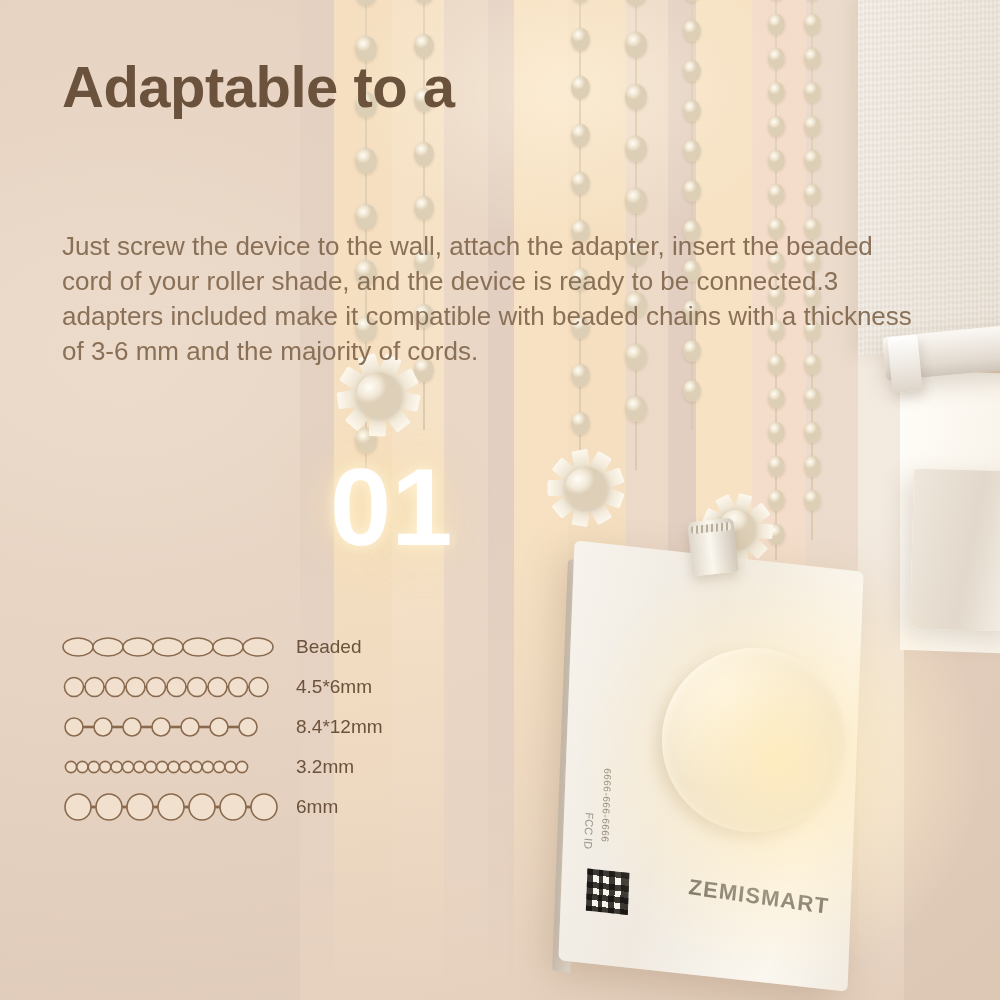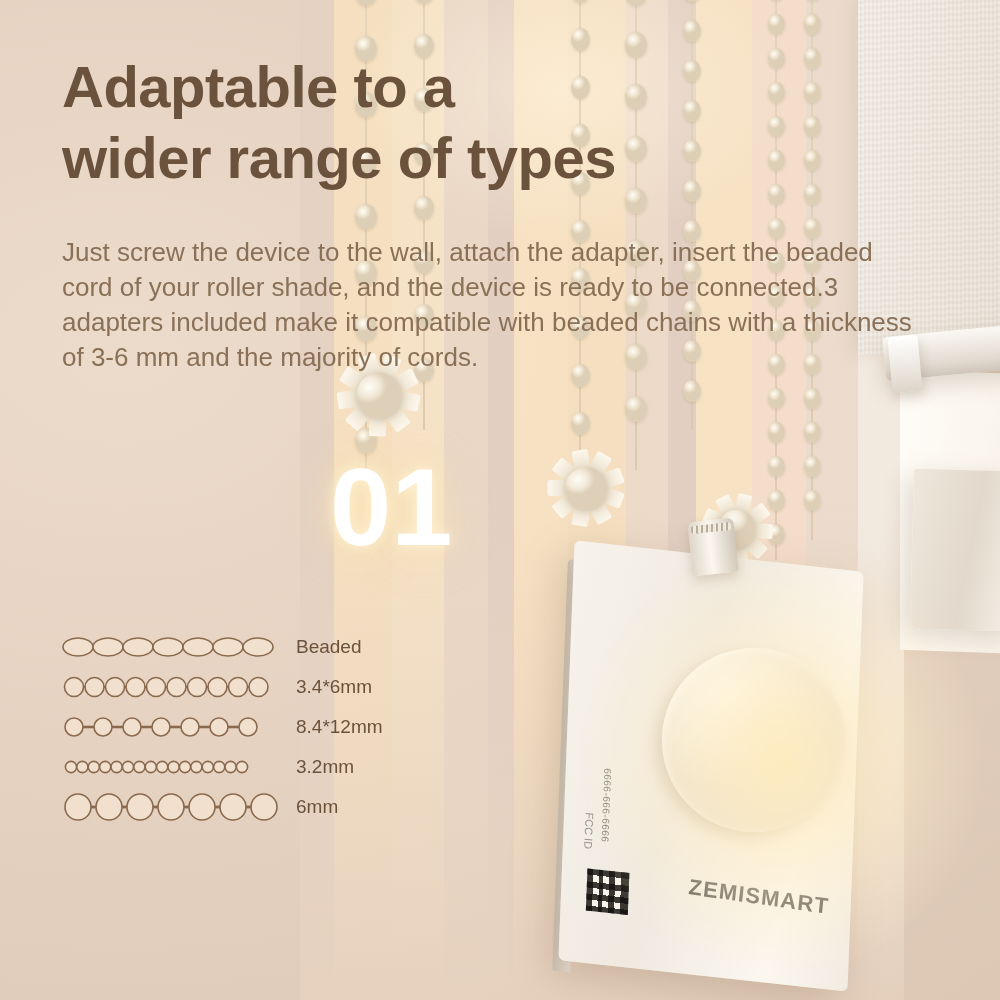--- a/index.html
+++ b/index.html
@@ -185,21 +185,21 @@
 
   .headline {
     position:absolute; left:62px; top:52px; width:700px;
     font-size:58px; font-weight:700; line-height:1.22;
     color:#6b523c;
     letter-spacing:-.5px;
   }
   .headline .hl-line { display:block; }
 
   .body-copy {
-    position:absolute; left:62px; top:235px; width:862px;
+    position:absolute; left:62px; top:229px; width:862px;
     font-size:26px; line-height:1.35;
     color:#8a7057;
   }
 
   
   .step {
     position:absolute;
     font-size:110px; font-weight:700; color:#ffffff;
     line-height:1;
     text-shadow:
@@ -409,21 +409,20 @@
   </div>
   <div class="brand">ZEMISMART</div>
 
   <div class="glow-warm"></div>
 </div>
 
 <div class="content">
 
   <h1 class="headline">
     <span class="hl-line">Adaptable to a</span>
-    <span class="hl-line">wider range of types</span>
   </h1>
 
   <p class="body-copy">Just screw the device to the wall, attach the adapter, insert the beaded cord of your roller shade, and the device is ready to be connected.3 adapters included make it compatible with beaded chains with a thickness of 3-6 mm and the majority of cords.</p>
 
   <div class="step" id="step-01">01</div>
 
   <div class="compat">
     <div id="compat-rows">
         <div class="compat-row">
           <div class="compat-art"><svg viewBox="0 0 224 34" width="224" height="34">
@@ -458,21 +457,21 @@
               <line x1="122.5" x2="127" y1="17" y2="17" stroke="#8a6a4e" stroke-width="2.2"></line>
               <ellipse cx="114.5" cy="17" rx="9.5" ry="9.5" fill="#f0e0cd" stroke="#8a6a4e" stroke-width="1.6"></ellipse>
               <line x1="143" x2="147.5" y1="17" y2="17" stroke="#8a6a4e" stroke-width="2.2"></line>
               <ellipse cx="135" cy="17" rx="9.5" ry="9.5" fill="#f0e0cd" stroke="#8a6a4e" stroke-width="1.6"></ellipse>
               <line x1="163.5" x2="168" y1="17" y2="17" stroke="#8a6a4e" stroke-width="2.2"></line>
               <ellipse cx="155.5" cy="17" rx="9.5" ry="9.5" fill="#f0e0cd" stroke="#8a6a4e" stroke-width="1.6"></ellipse>
               <line x1="184" x2="188.5" y1="17" y2="17" stroke="#8a6a4e" stroke-width="2.2"></line>
               <ellipse cx="176" cy="17" rx="9.5" ry="9.5" fill="#f0e0cd" stroke="#8a6a4e" stroke-width="1.6"></ellipse>
               <ellipse cx="196.5" cy="17" rx="9.5" ry="9.5" fill="#f0e0cd" stroke="#8a6a4e" stroke-width="1.6"></ellipse>
             </svg></div>
-          <div class="compat-label">3.4*6mm</div>
+          <div class="compat-label">4.5*6mm</div>
         </div>
         <div class="compat-row">
           <div class="compat-art"><svg viewBox="0 0 224 34" width="224" height="34">
               <line x1="20" x2="33" y1="17" y2="17" stroke="#8a6a4e" stroke-width="2.6"></line>
               <ellipse cx="12" cy="17" rx="9" ry="9" fill="#f0e0cd" stroke="#8a6a4e" stroke-width="1.6"></ellipse>
               <line x1="49" x2="62" y1="17" y2="17" stroke="#8a6a4e" stroke-width="2.6"></line>
               <ellipse cx="41" cy="17" rx="9" ry="9" fill="#f0e0cd" stroke="#8a6a4e" stroke-width="1.6"></ellipse>
               <line x1="78" x2="91" y1="17" y2="17" stroke="#8a6a4e" stroke-width="2.6"></line>
               <ellipse cx="70" cy="17" rx="9" ry="9" fill="#f0e0cd" stroke="#8a6a4e" stroke-width="1.6"></ellipse>
               <line x1="107" x2="120" y1="17" y2="17" stroke="#8a6a4e" stroke-width="2.6"></line>

